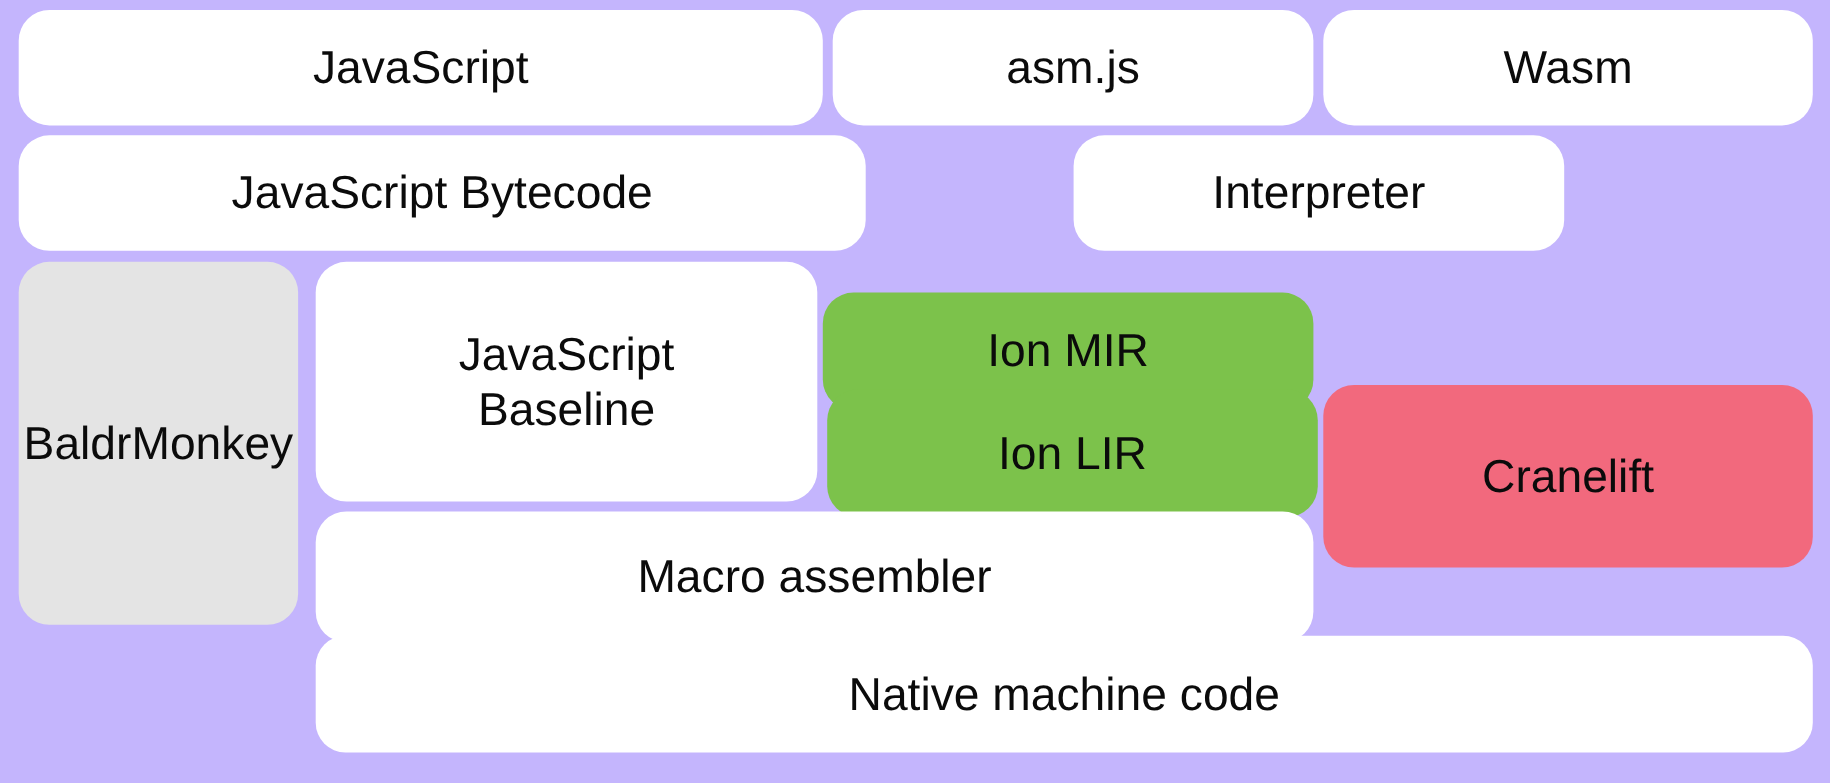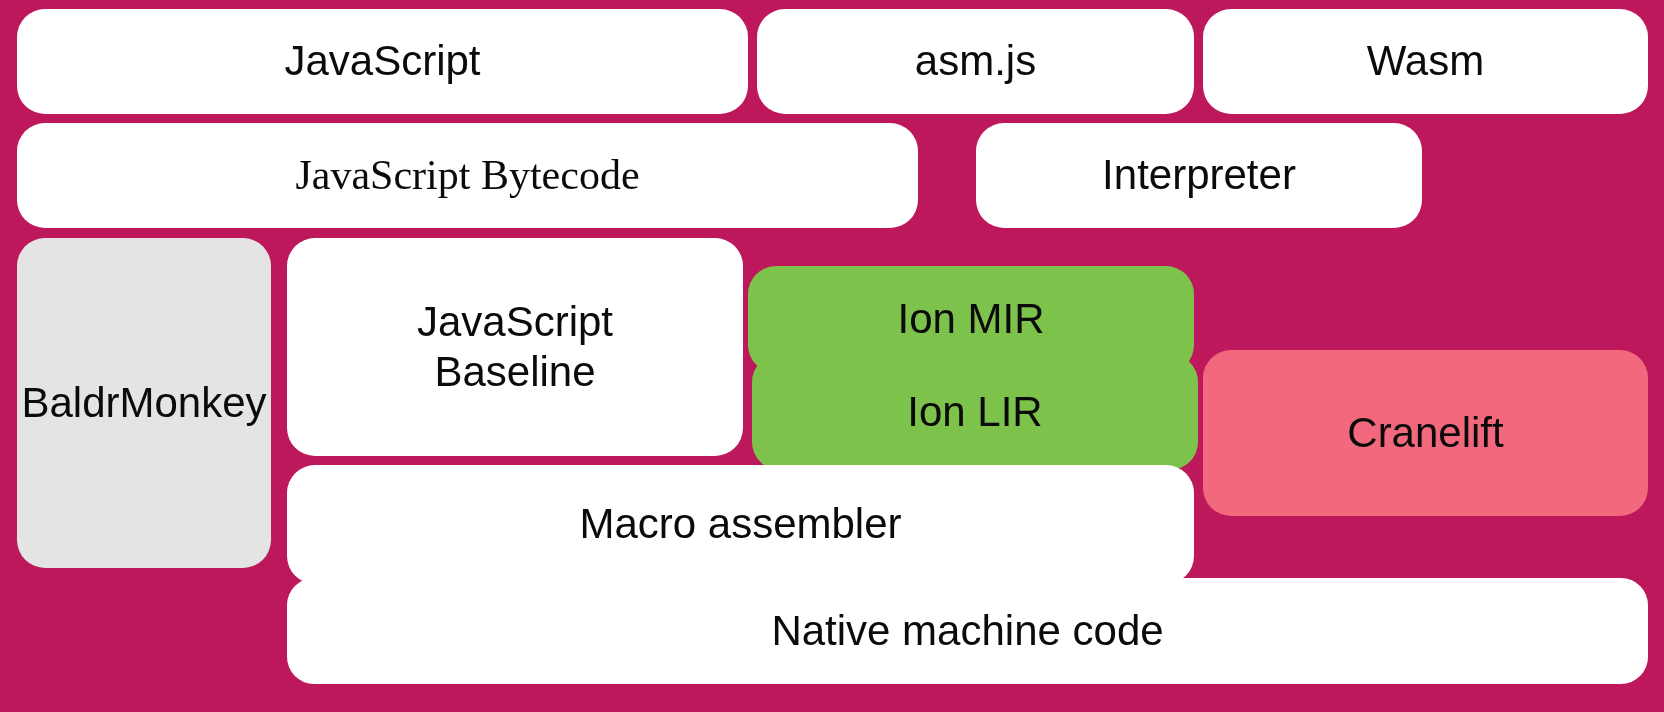--- a/index.html
+++ b/index.html
@@ -28,34 +28,34 @@
     color: #0b0b0b;
     font-size: 42px;
     line-height: 1.2;
     text-align: center;
     white-space: pre-line;
   }
   
   .b-javascript          { left: 17px;   top: 9px;   width: 731px;  height: 105px; }
   .b-asmjs               { left: 757px;  top: 9px;   width: 437px;  height: 105px; }
   .b-wasm                { left: 1203px; top: 9px;   width: 445px;  height: 105px; }
-  .b-js-bytecode         { left: 17px;   top: 123px; width: 901px;  height: 105px; font-family: Liberation Serif, serif; }
+  .b-js-bytecode         { left: 17px;   top: 123px; width: 770px;  height: 105px; }
   .b-baldrmonkey         { left: 976px;  top: 123px; width: 446px;  height: 105px; }
   .b-interpreter         { left: 17px;   top: 238px; width: 254px;  height: 330px; }
   .b-js-baseline         { left: 287px;  top: 238px; width: 456px;  height: 218px; }
   .b-ion-mir             { left: 748px;  top: 238px; width: 446px;  height: 107px; }
   .b-ion-lir             { left: 752px;  top: 354px; width: 446px;  height: 116px; }
   .b-cranelift           { left: 1203px; top: 350px; width: 445px;  height: 166px; }
   .b-macro-assembler     { left: 287px;  top: 465px; width: 907px;  height: 119px; }
   .b-native-machine-code { left: 287px;  top: 578px; width: 1361px; height: 106px; border-radius: 27px; }
 </style>
 </head>
 <body>
 
-<div class="canvas" style="background: #be185d;">
+<div class="canvas" style="background: #c4b5fd;">
 
   <div class="block b-javascript" style="background: rgb(255, 255, 255);">
     <span class="label">JavaScript</span>
   </div>
 
   <div class="block b-asmjs" style="background: rgb(255, 255, 255);">
     <span class="label">asm.js</span>
   </div>
 
   <div class="block b-wasm" style="background: rgb(255, 255, 255);">

